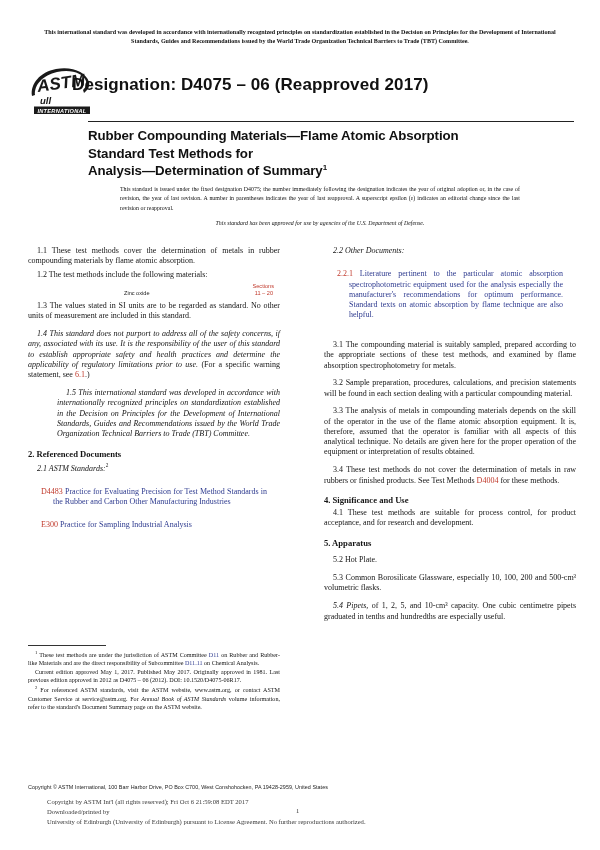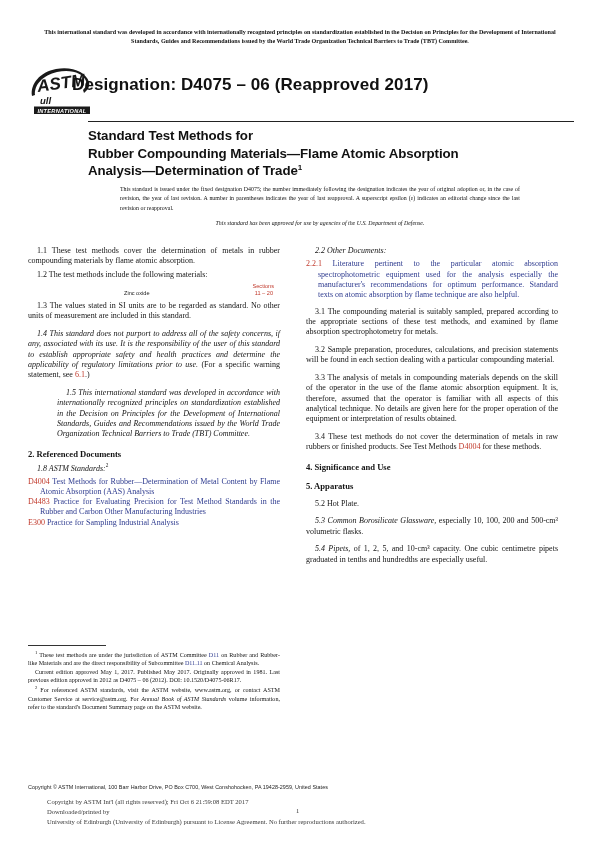--- a/index.html
+++ b/index.html
@@ -106,21 +106,21 @@
   .col {
     position: absolute;
     top: 246px;
     width: 252px;
     font-size: 8.0px;
     line-height: 1.285;
     text-align: justify;
     color: #141414;
   }
   .col-left  { left: 28px; }
-  .col-right { left: 306px; }
+  .col-right { left: 324px; }
 
   h2.sec {
     font-family: "Liberation Serif", serif;
     font-size: 8.6px;
     font-weight: bold;
     margin: 0 0 2.5px 0;
     padding: 0;
     line-height: 1.2;
     text-align: left;
   }
@@ -164,21 +164,21 @@
     color: #c0392b;
     padding-right: 7px;
   }
   .sections-table .hdr-wrap {
     display: flex;
     justify-content: flex-end;
   }
 
   
   .ref-item {
-    margin: 0;
+    margin: 13px;
     padding: 0 0 0 12px;
     text-indent: -12px;
     text-align: justify;
     color: #2e3b8f;
     line-height: 1.285;
   }
   .ref-code { color: #c0392b; }
 
   
   .fn-rule {
@@ -245,23 +245,23 @@
           <text x="36" y="50.5" text-anchor="middle" font-family="Liberation Sans, sans-serif" font-size="5.6" font-weight="bold" font-style="italic" fill="#ffffff" letter-spacing="0.3">INTERNATIONAL</text>
         </g>
       </svg>
     </div>
     <div class="desig-text">Designation: D4075 – 06 (Reapproved 2017)</div>
   </div>
 
   <div class="rule-top"></div>
 
   <div class="title-block">
+    <div>Rubber Compounding Materials—Flame Atomic Absorption</div>
     <div>Standard Test Methods for</div>
-    <div>Rubber Compounding Materials—Flame Atomic Absorption</div>
-    <div><span>Analysis—Determination of Trade</span><sup>1</sup></div>
+    <div><span>Analysis—Determination of Summary</span><sup>1</sup></div>
   </div>
 
   <div class="issue-note">This standard is issued under the fixed designation D4075; the number immediately following the designation indicates the year of original adoption or, in the case of revision, the year of last revision. A number in parentheses indicates the year of last reapproval. A superscript epsilon (ε) indicates an editorial change since the last revision or reapproval.</div>
   <div class="dod-note">This standard has been approved for use by agencies of the U.S. Department of Defense.</div>
 
   <div class="col col-left">
 
     <p class="para">1.1 These test methods cover the determination of metals in rubber compounding materials by flame atomic absorption.</p>
     <p class="para">1.2 The test methods include the following materials:</p>
 
@@ -277,23 +277,22 @@
 
     <p class="para">1.3 The values stated in SI units are to be regarded as standard. No other units of measurement are included in this standard.</p>
     <div class="gap-sm"></div>
     <p class="para"><span class="it" style="font-style:italic">1.4 This standard does not purport to address all of the safety concerns, if any, associated with its use. It is the responsibility of the user of this standard to establish appropriate safety and health practices and determine the applicability of regulatory limitations prior to use.</span><span> (For a specific warning statement, see </span><span class="lnk">6.1</span><span>.)</span></p>
     <div class="gap-sm"></div>
     <p class="para italic">1.5 This international standard was developed in accordance with internationally recognized principles on standardization established in the Decision on Principles for the Development of International Standards, Guides and Recommendations issued by the World Trade Organization Technical Barriers to Trade (TBT) Committee.</p>
 
     <div class="gap"></div>
 
     <h2 class="sec">2. Referenced Documents</h2>
-    <p class="para"><span style="font-style:italic">1.8 ASTM Standards:</span><sup style="font-size:5.2px">2</sup></p>
-
-    <p class="ref-item"><span class="ref-code">D4004</span> <span>Test Methods for Rubber—Determination of Metal Content by Flame Atomic Absorption (AAS) Analysis</span></p>
+    <p class="para"><span style="font-style:italic">2.1 ASTM Standards:</span><sup style="font-size:5.2px">2</sup></p>
+
     <p class="ref-item"><span class="ref-code">D4483</span> <span>Practice for Evaluating Precision for Test Method Standards in the Rubber and Carbon Other Manufacturing Industries</span></p>
     <p class="ref-item"><span class="ref-code">E300</span> <span>Practice for Sampling Industrial Analysis</span></p>
 
   </div>
 
   <div class="col col-right">
 
     <p class="para noindent" style="font-style:italic;text-indent:9px">2.2 Other Documents:</p>
     <p class="ref-item"><span class="ref-code">2.2.1</span><span> Literature pertinent to the particular atomic absorption spectrophotometric equipment used for the analysis especially the manufacturer's recommendations for optimum performance. Standard texts on atomic absorption by flame technique are also helpful.</span></p>
 
@@ -303,28 +302,29 @@
     <div class="gap-sm"></div>
     <p class="para">3.2 Sample preparation, procedures, calculations, and precision statements will be found in each section dealing with a particular compounding material.</p>
     <div class="gap-sm"></div>
     <p class="para">3.3 The analysis of metals in compounding materials depends on the skill of the operator in the use of the flame atomic absorption equipment. It is, therefore, assumed that the operator is familiar with all aspects of this analytical technique. No details are given here for the proper operation of the equipment or interpretation of results obtained.</p>
     <div class="gap-sm"></div>
     <p class="para"><span>3.4 These test methods do not cover the determination of metals in raw rubbers or finished products. See Test Methods </span><span class="lnk">D4004</span><span> for these methods.</span></p>
 
     <div class="gap"></div>
 
     <h2 class="sec">4. Significance and Use</h2>
+    <p class="para">4.1 These test methods are suitable for process control, for product acceptance, and for research and development.</p>
 
     <div class="gap"></div>
 
     <h2 class="sec">5. Apparatus</h2>
     <div class="gap-sm"></div>
     <p class="para"><span style="">5.2 Hot Plate.</span></p>
     <div class="gap-sm"></div>
-    <p class="para"><span style="font-style:italic">5.3 Common Borosilicate Glassware,</span><span> especially 10, 100, 200 and 500-cm³ volumetric flasks.</span></p>
+    <p class="para"><span style="">5.3 Common Borosilicate Glassware,</span><span> especially 10, 100, 200 and 500-cm³ volumetric flasks.</span></p>
     <div class="gap-sm"></div>
     <p class="para"><span style="font-style:italic">5.4 Pipets,</span><span> of 1, 2, 5, and 10-cm³ capacity. One cubic centimetre pipets graduated in tenths and hundredths are especially useful.</span></p>
 
   </div>
 
   <div class="fn-rule"></div>
   <div class="footnotes">
     <p><sup>1</sup><span> These test methods are under the jurisdiction of ASTM Committee </span><span class="lnk-blue">D11</span><span> on Rubber and Rubber-like Materials and are the direct responsibility of Subcommittee </span><span class="lnk-blue">D11.11</span><span> on Chemical Analysis.</span></p>
     <p>Current edition approved May 1, 2017. Published May 2017. Originally approved in 1981. Last previous edition approved in 2012 as D4075 – 06 (2012). DOI: 10.1520/D4075-06R17.</p>
     <p><sup>2</sup><span> For referenced ASTM standards, visit the ASTM website, www.astm.org, or contact ASTM Customer Service at service@astm.org. For </span><span class="it">Annual Book of ASTM Standards</span><span> volume information, refer to the standard's Document Summary page on the ASTM website.</span></p>

